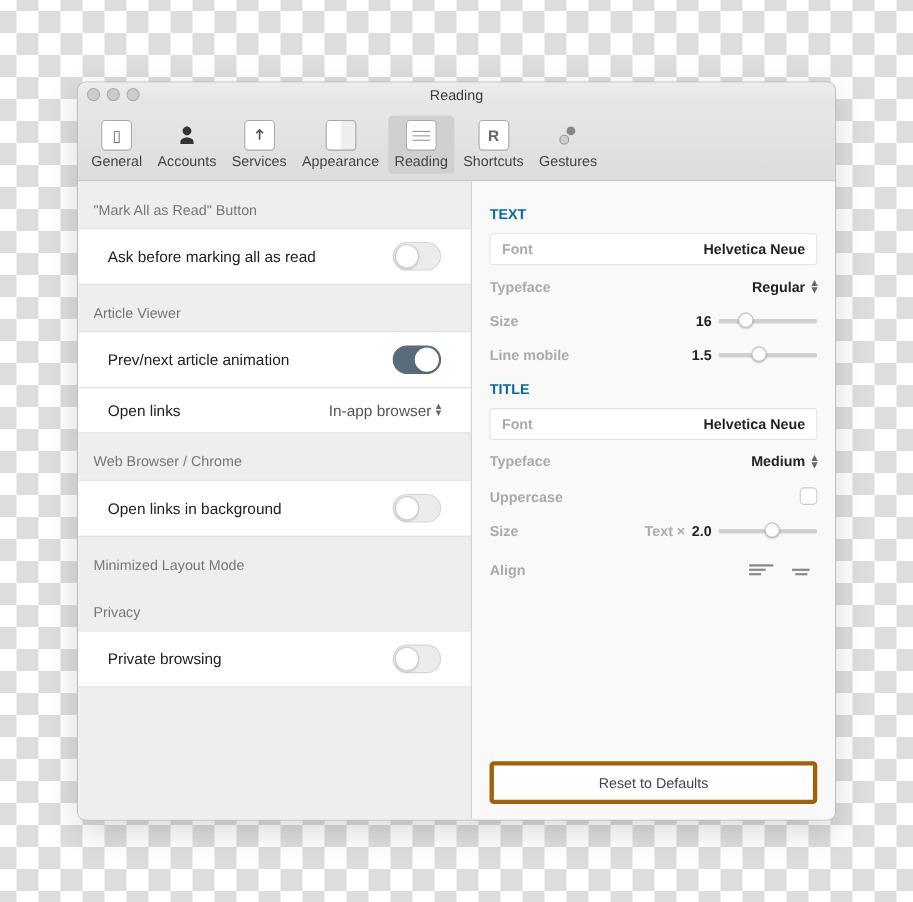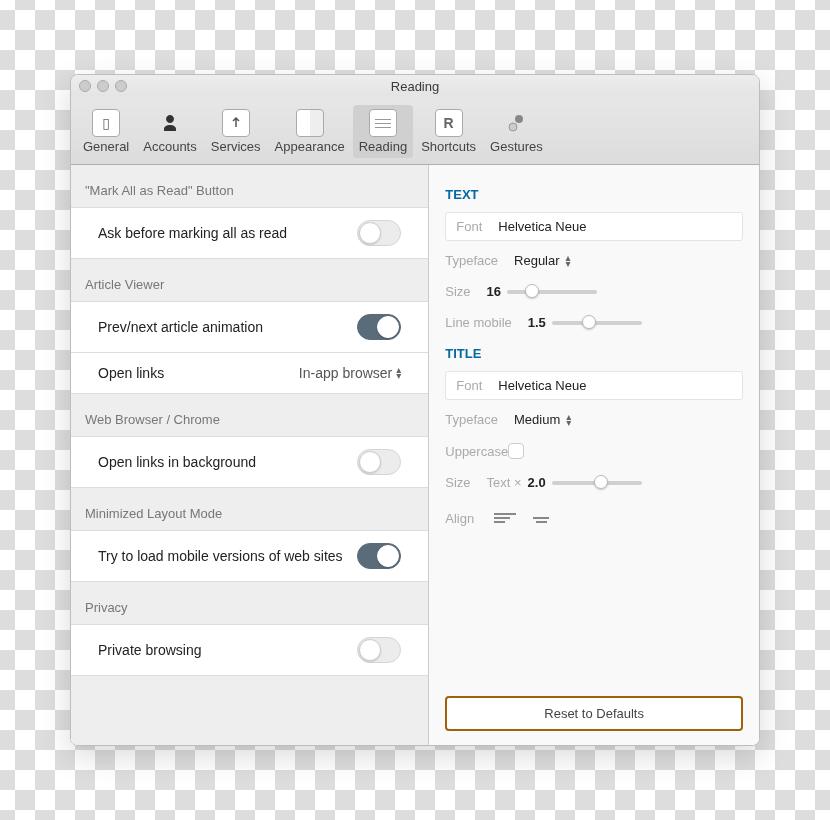--- a/index.html
+++ b/index.html
@@ -90,22 +90,23 @@
 .select-val { color:#555; display:flex; align-items:center; gap:4px; }
 .chev { font-size:10px; color:#666; line-height:.6; }
 .right {
   flex: 1;
   background: #f9f9f9;
   padding: 14px 16px;
   display:flex; flex-direction:column;
 }
 .group-title { font-weight:bold; font-size:13px; color:#0369a1; margin: 8px 0 10px 0; }
 .prop {
-  display:flex; align-items:center; 
+  display:flex; align-items:center; justify-content:space-between;
   padding: 8px 0;
+  font-weight: bold;
 }
 .prop-label { color:#aaa; font-size:13px; }
 .prop-value { color:#222; font-size:13px; display:flex; align-items:center; gap:6px;padding-left:16px; }
 .prop-row-white {
   background:#fff; border:1px solid #e4e4e4; border-radius:3px;
   padding:6px 10px; margin-bottom:4px;
 }
 .slider {
   width:90px; height:4px; background:#d0d0d0; border-radius:2px;
   position:relative; display:inline-block;
@@ -121,21 +122,21 @@
 }
 .align-box {
   width:30px; height:24px; border-radius:3px;
   display:flex; flex-direction:column; justify-content:center; gap:2px; padding:3px; border:1px solid transparent;
 }
 .align-box span { height:2px; background:#888; display:block; }
 .align-left span:nth-child(2){width:70%;} .align-left span:nth-child(3){width:50%;}
 .align-center { align-items:center; } .align-center span:nth-child(2){width:70%;} .align-center span:nth-child(3){width:50%;}
 .reset-btn {
   margin-top:auto;
-  background:#fff; border:2px solid #a16207; border-radius:4px;
+  background:#fff; border:4px solid #a16207; border-radius:4px;
   padding:8px; text-align:center; font-size:13px; color:#444;
 }
 </style>
 </head>
 <body>
 
 <div class="window">
 
   <div class="titlebar">
     <div class="win-dots">
@@ -222,26 +223,20 @@
 
       <div class="section-header">Web Browser / Chrome</div>
       <div class="row">
         <span>Open links in background</span>
         <div class="toggle">
             <div class="knob"></div>
           </div>
       </div>
 
       <div class="section-header">Minimized Layout Mode</div>
-      <div class="row">
-        <span>Try to load mobile versions of web sites</span>
-        <div class="toggle on">
-            <div class="knob"></div>
-          </div>
-      </div>
 
       <div class="section-header">Privacy</div>
       <div class="row">
         <span>Private browsing</span>
         <div class="toggle">
             <div class="knob"></div>
           </div>
       </div>
     </div>
 

